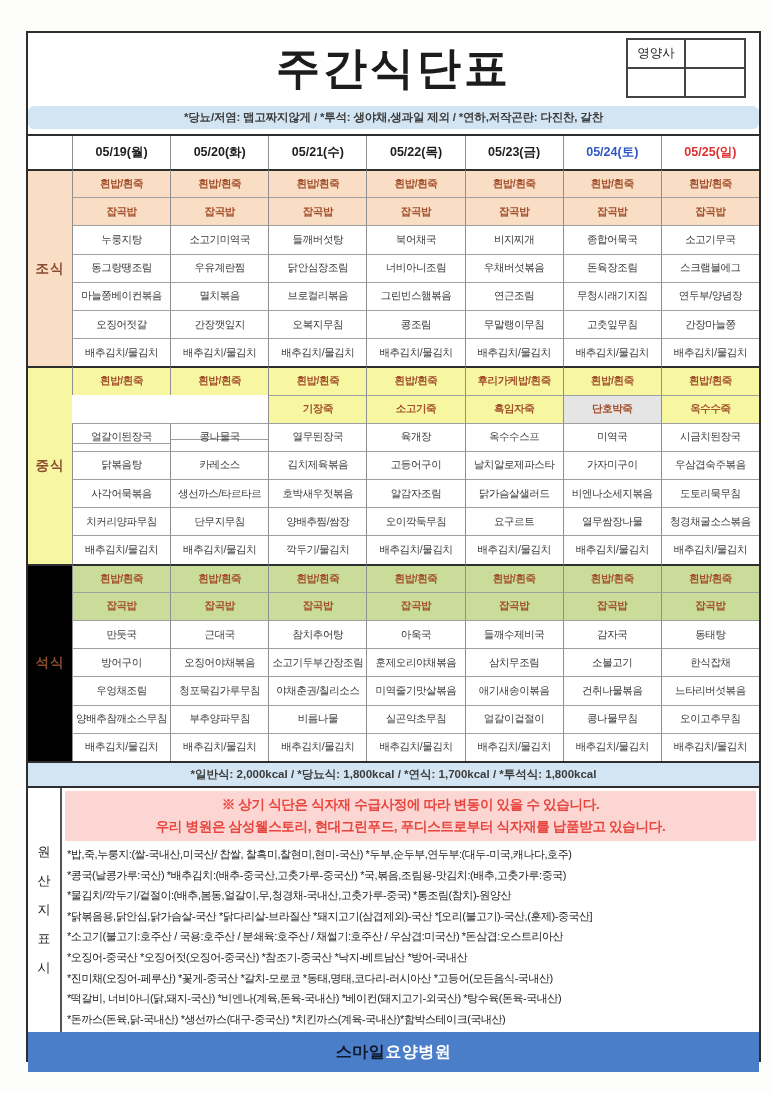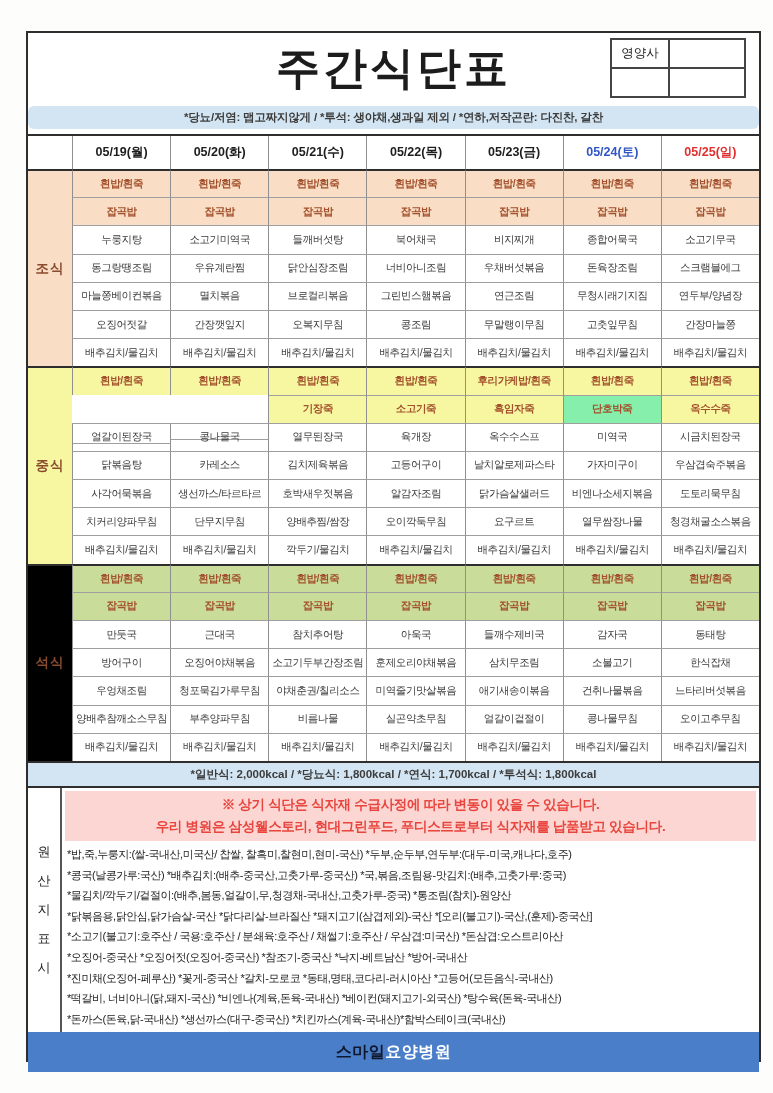--- a/index.html
+++ b/index.html
@@ -8,21 +8,21 @@
     position:absolute; left:26px; top:31px; width:735px; height:1031px;
     background:#fff; border:2px solid #2e2e2e; display:flex; flex-direction:column;
   }
   
   .title-row{ position:relative; height:70px; flex:0 0 auto; }
   .page-title{
     position:absolute; left:0; right:0; top:6px; text-align:center;
     font-size:44px; font-weight:800; letter-spacing:3px; color:#1c1c1c;
   }
   .dietitian-box{
-    position:absolute; right:13px; top:5px; width:136px; height:60px;
+    position:absolute; right:13px; top:5px; width:120px; height:60px;
     display:grid; grid-template-columns:58px 1fr; grid-template-rows:1fr 1fr;
     border:1px solid #444;
   }
   .dietitian-box > div{ border:1px solid #444; display:flex; align-items:center; justify-content:center;
     font-size:12.5px; color:#222; }
   
   .subtitle-bar{
     flex:0 0 auto; margin:3px 0 5px 0; background:#d3e5f2; color:#3c3c3c;
     font-size:11.5px; font-weight:600; text-align:center; padding:4px 0; letter-spacing:-0.2px;border-radius:6px;
   }
@@ -151,21 +151,21 @@
       <div class="cell menu-cell tint sec-top" style="background: rgb(246, 247, 160);">흰밥/흰죽</div>
       <div class="cell menu-cell tint sec-top" style="background: rgb(246, 247, 160);">흰밥/흰죽</div>
       <div class="cell menu-cell tint sec-top" style="background: rgb(246, 247, 160);">후리가케밥/흰죽</div>
       <div class="cell menu-cell tint sec-top" style="background: rgb(246, 247, 160);">흰밥/흰죽</div>
       <div class="cell menu-cell tint sec-top" style="background: rgb(246, 247, 160);">흰밥/흰죽</div>
       <div class="cell menu-cell tint" style="background: rgb(246, 247, 160); margin-top: 48px;">브로컬리죽</div>
       <div class="cell menu-cell tint" style="background: rgb(246, 247, 160); margin-top: 44px;">계란죽</div>
       <div class="cell menu-cell tint" style="background: rgb(246, 247, 160);">기장죽</div>
       <div class="cell menu-cell tint" style="background: rgb(246, 247, 160);">소고기죽</div>
       <div class="cell menu-cell tint" style="background: rgb(246, 247, 160);">흑임자죽</div>
-      <div class="cell menu-cell tint" style="background: #86efac;">단호박죽</div>
+      <div class="cell menu-cell tint" style="background: #e5e5e5;">단호박죽</div>
       <div class="cell menu-cell tint" style="background: rgb(246, 247, 160);">옥수수죽</div>
       <div class="cell menu-cell">얼갈이된장국</div>
       <div class="cell menu-cell">콩나물국</div>
       <div class="cell menu-cell">열무된장국</div>
       <div class="cell menu-cell">육개장</div>
       <div class="cell menu-cell">옥수수스프</div>
       <div class="cell menu-cell">미역국</div>
       <div class="cell menu-cell">시금치된장국</div>
       <div class="cell menu-cell">닭볶음탕</div>
       <div class="cell menu-cell">카레소스</div>

